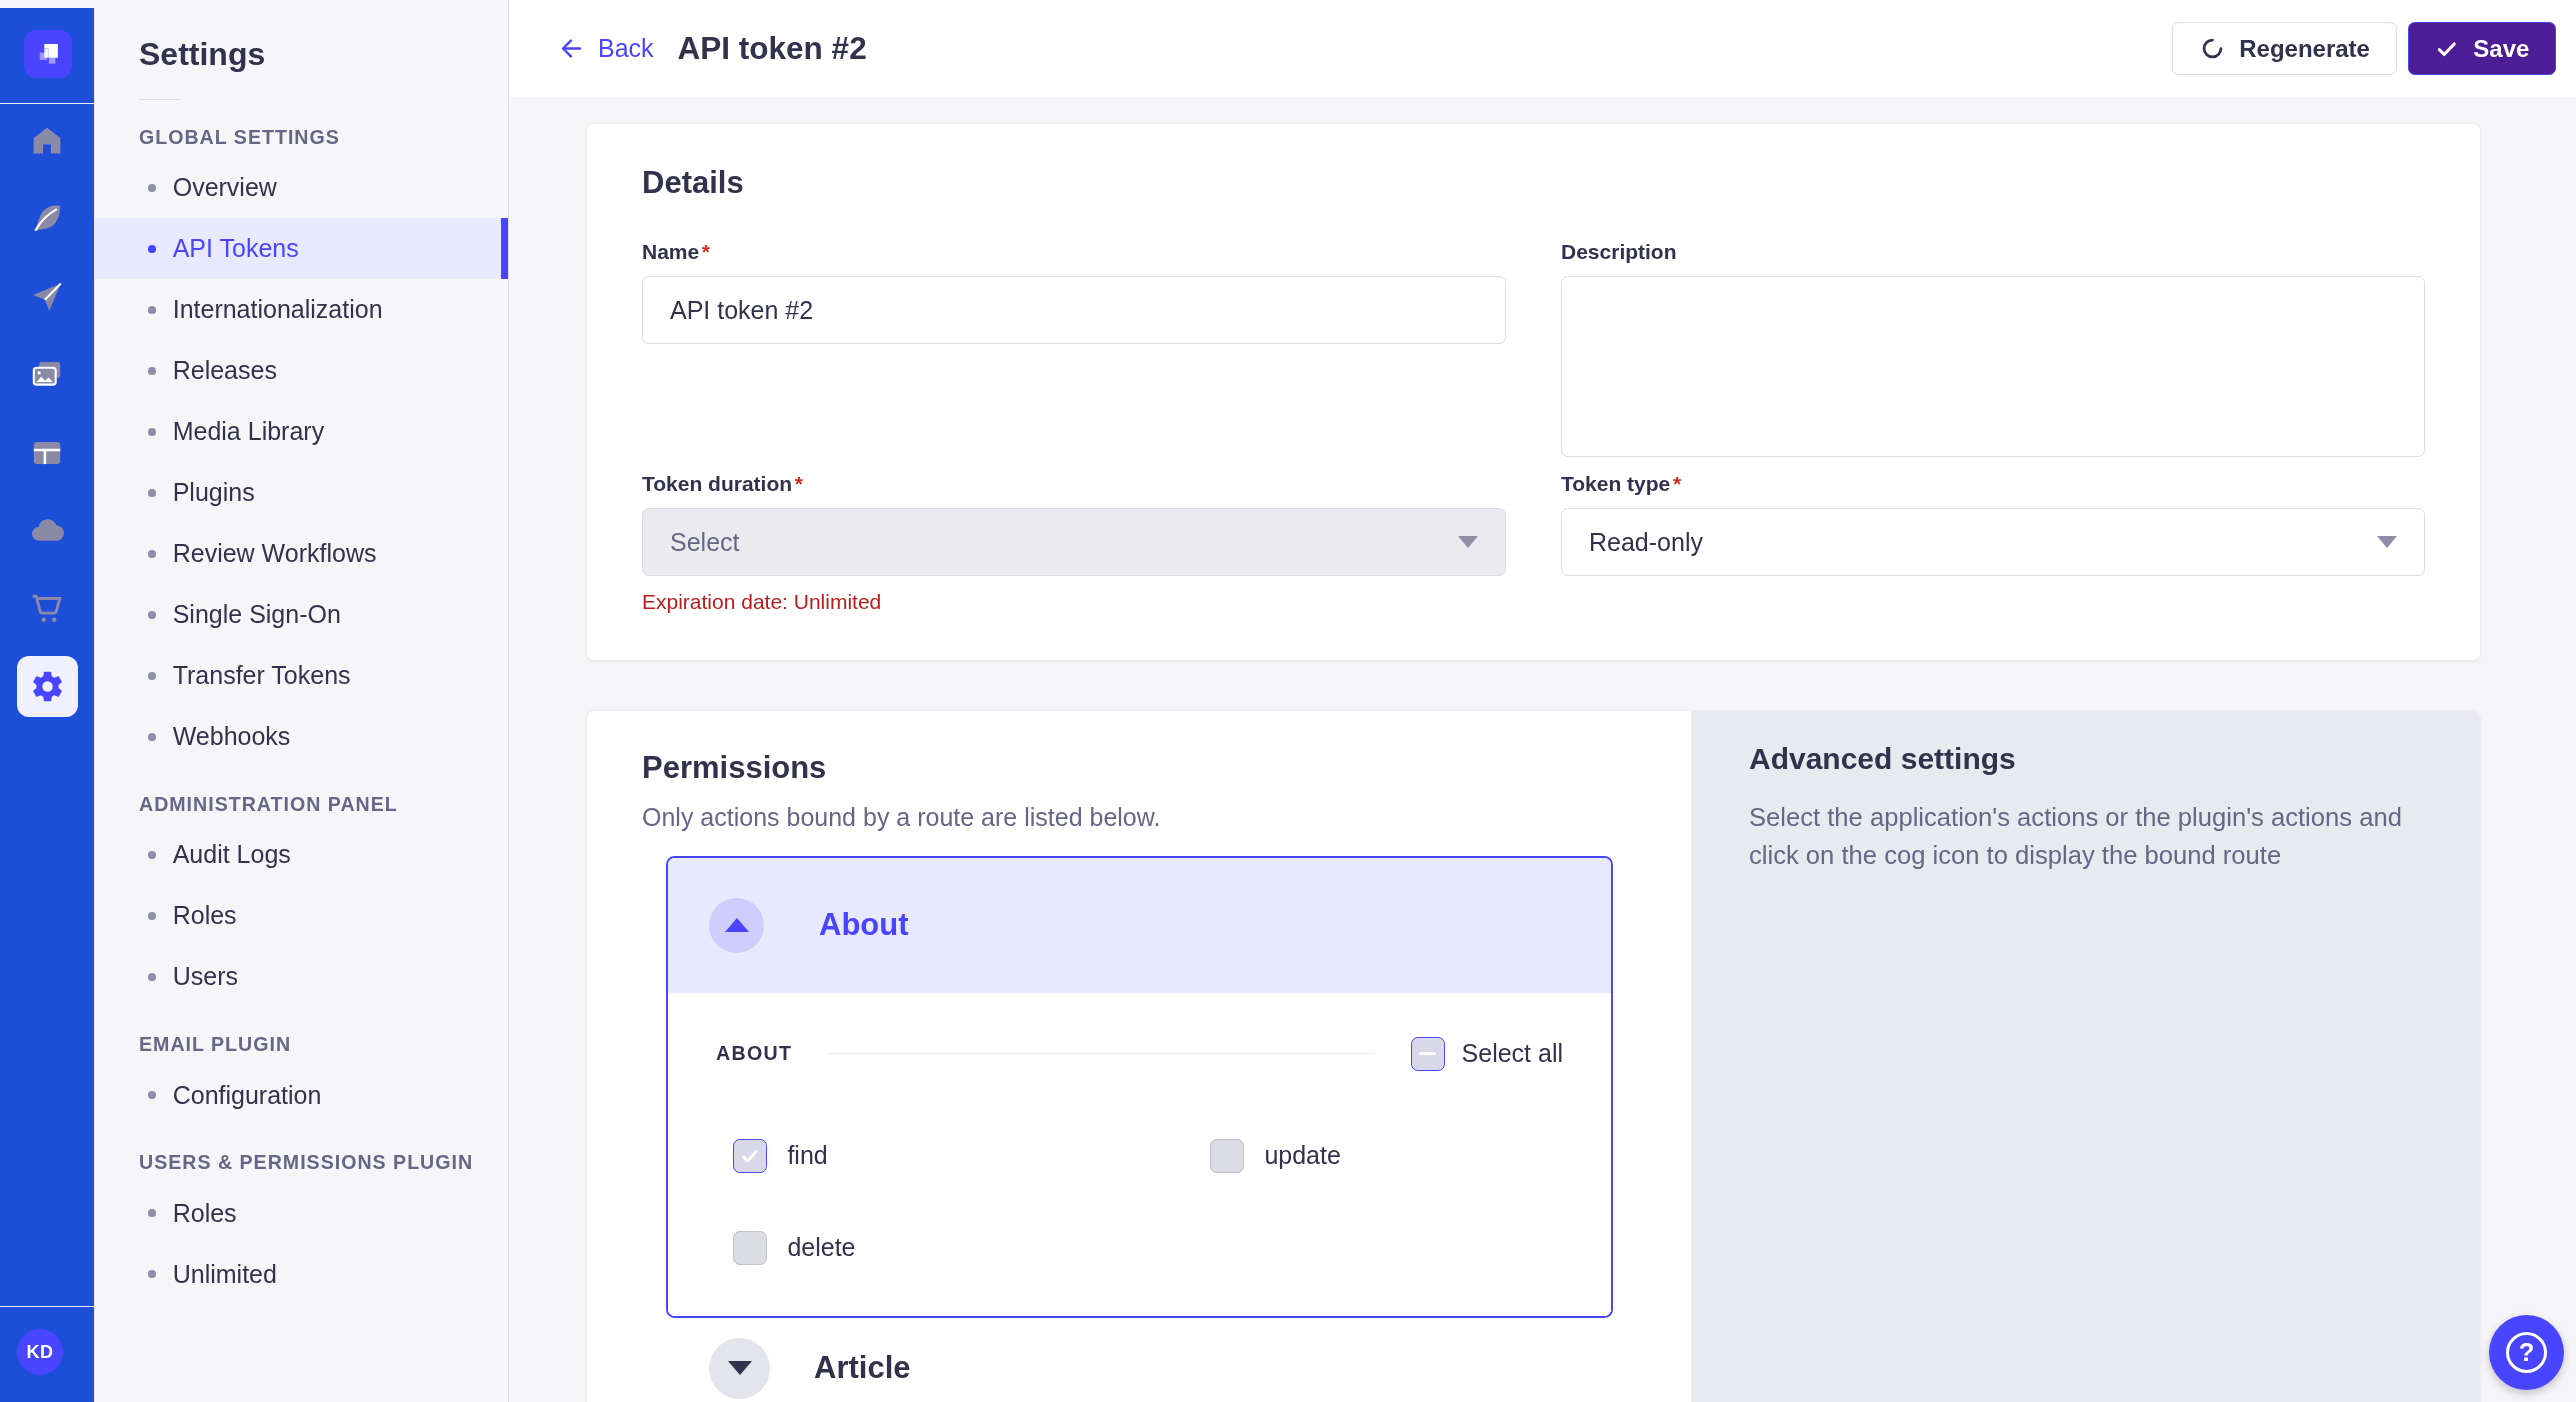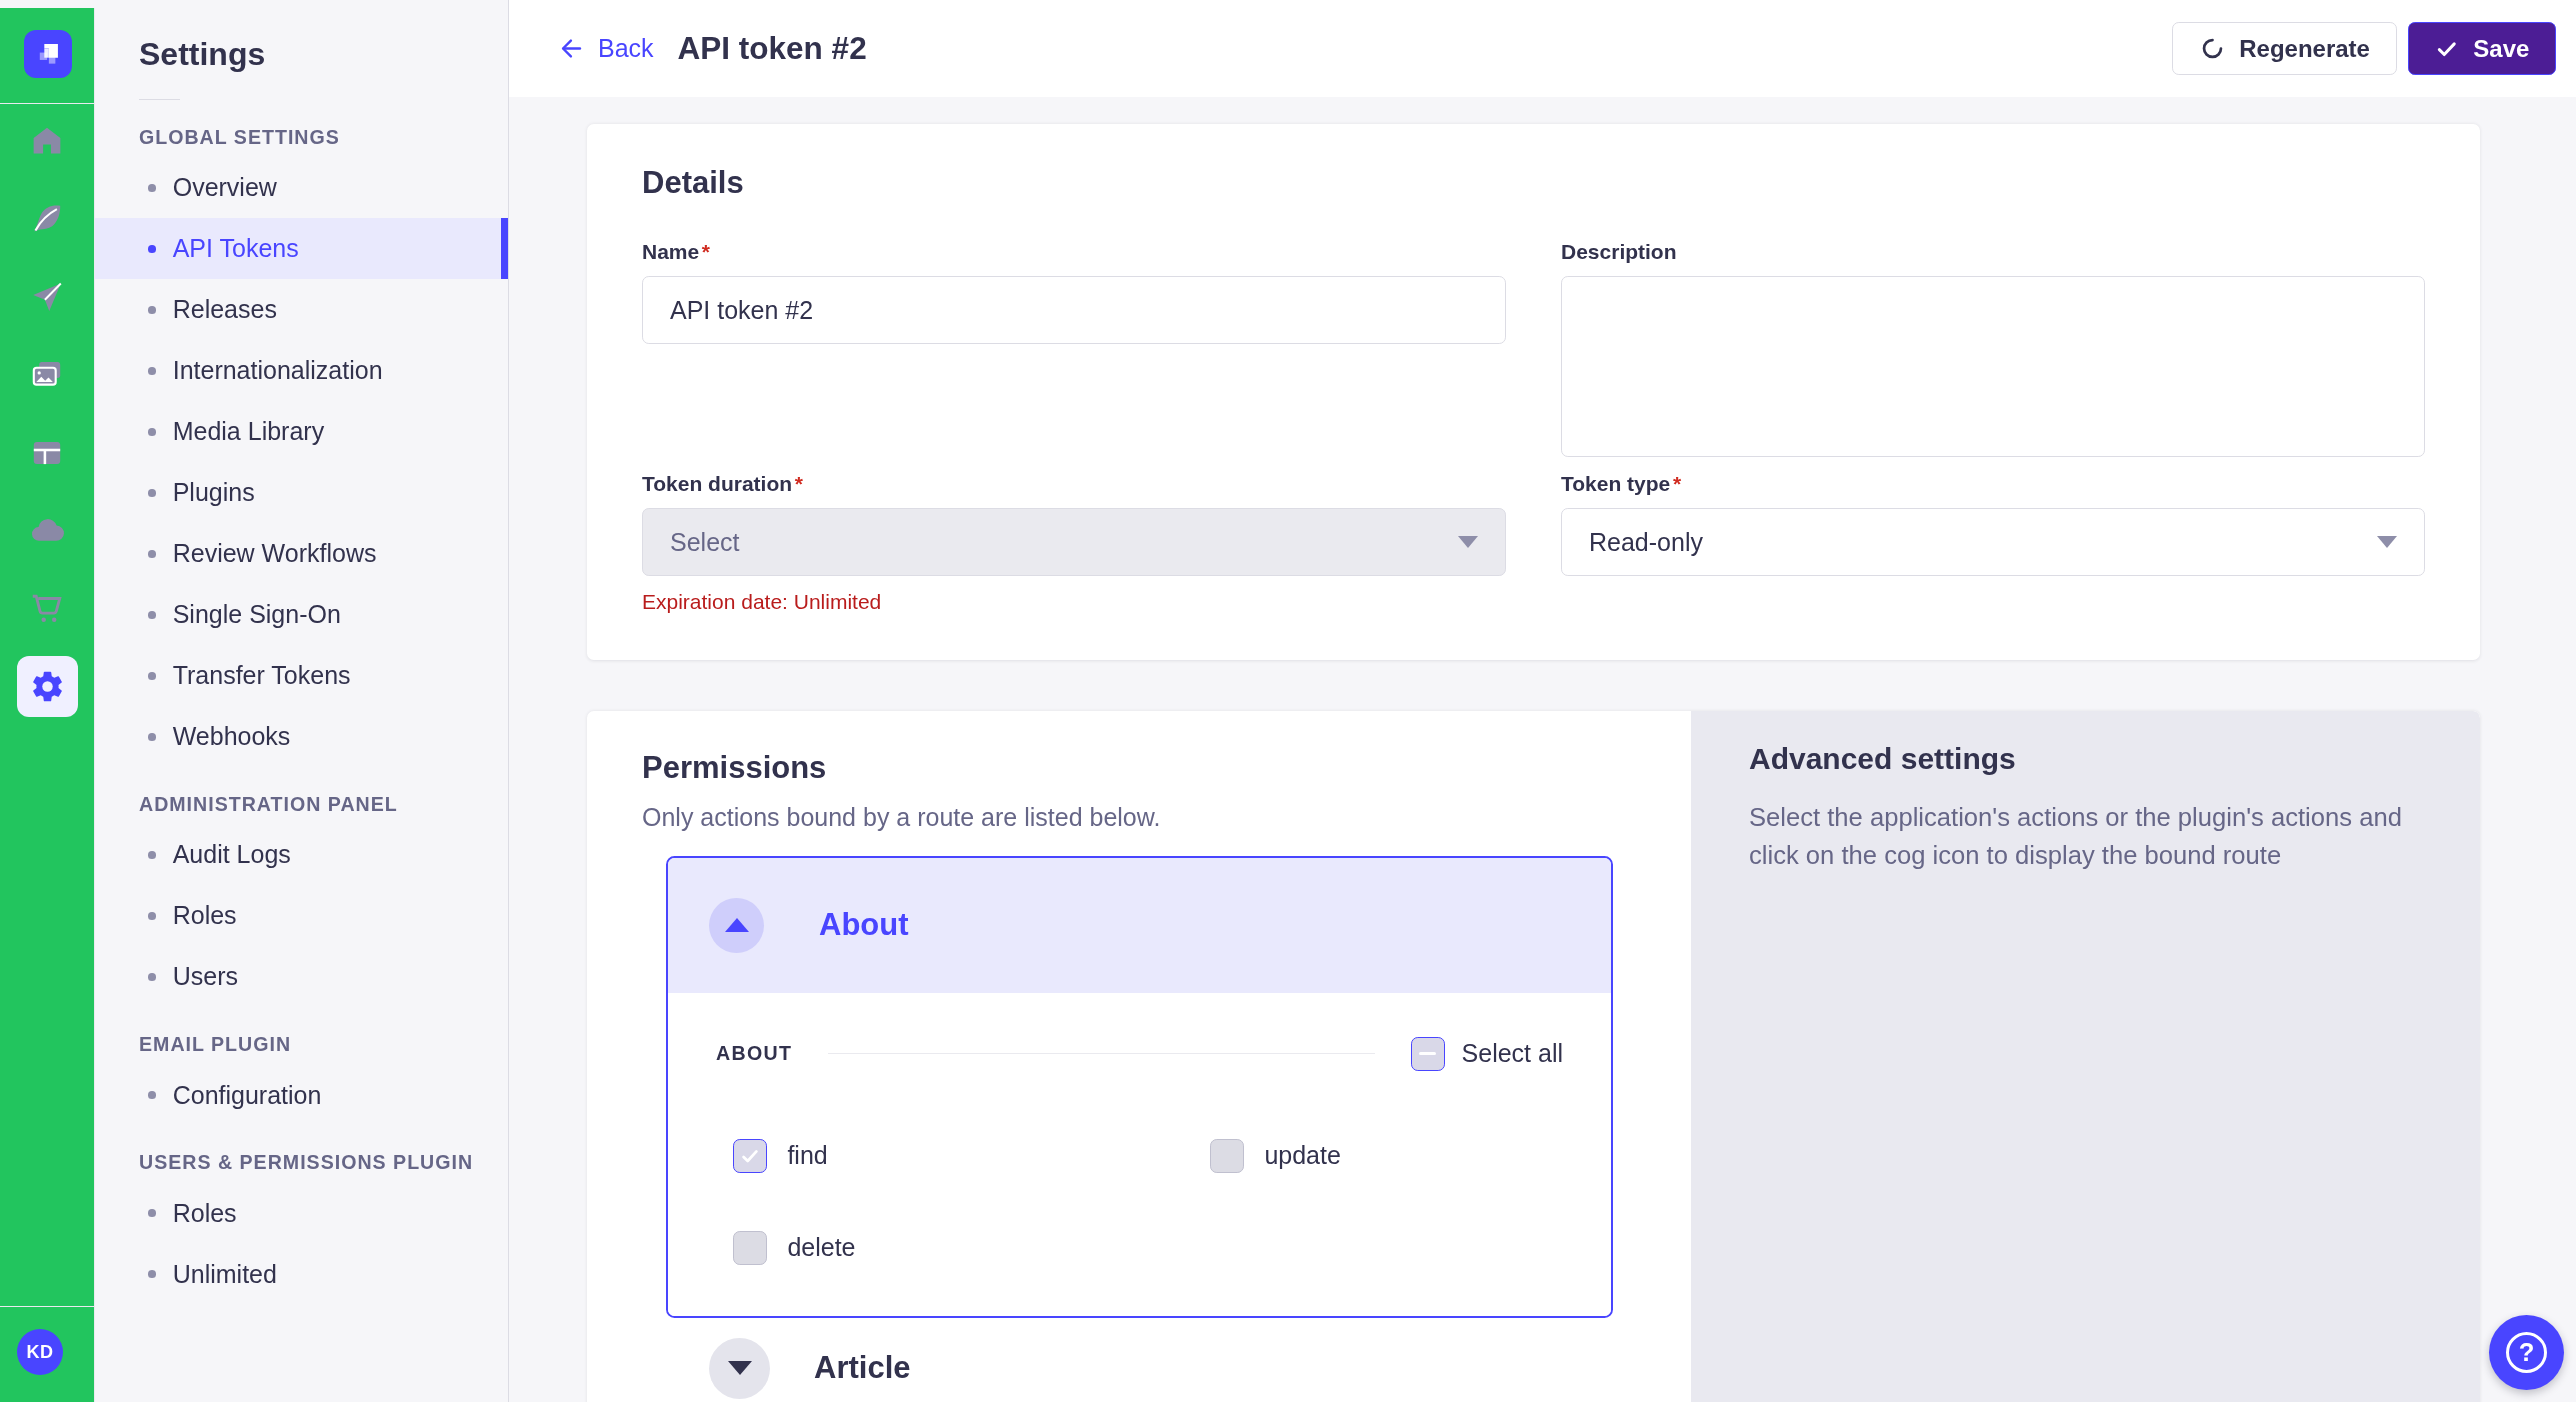--- a/index.html
+++ b/index.html
@@ -9,21 +9,21 @@
     background:#f6f6f9;
     color:#32324d;
     position:relative;
     overflow:hidden;
   }
   svg { display:block; }
 
   
   .rail {
     position:absolute; left:0; top:8px; bottom:0; width:95px;
-    background:#22c55e; border-right:0.9px solid #eaeaef; z-index:5;
+    background:#1d4ed8; border-right:0.9px solid #eaeaef; z-index:5;
   }
   .logo-btn {
     position:absolute; top:22px; left:24px; width:48px; height:48px;
     border-radius:12px; background:#4945ff;
     display:flex; align-items:center; justify-content:center; cursor:pointer;
   }
   .rail-divider { position:absolute; top:95px; left:0; width:100%; height:0.9px; background:#eaeaef; }
   .rail-divider-bottom { position:absolute; bottom:95px; left:0; width:100%; height:0.9px; background:#eaeaef; }
   .rail-nav { position:absolute; top:102px; left:0; width:100%; display:flex; flex-direction:column; align-items:center; gap:17px; }
   .rail-item { width:61px; height:61px; border-radius:12px; display:flex; align-items:center; justify-content:center; cursor:pointer; }
@@ -219,25 +219,25 @@
       <div class="nav-item">
         <span class="dot"></span>
         <span>Overview</span>
       </div>
       <div class="nav-item active">
         <span class="dot"></span>
         <span>API Tokens</span>
       </div>
       <div class="nav-item">
         <span class="dot"></span>
+        <span>Internationalization</span>
+      </div>
+      <div class="nav-item">
+        <span class="dot"></span>
         <span>Releases</span>
-      </div>
-      <div class="nav-item">
-        <span class="dot"></span>
-        <span>Internationalization</span>
       </div>
       <div class="nav-item">
         <span class="dot"></span>
         <span>Media Library</span>
       </div>
       <div class="nav-item">
         <span class="dot"></span>
         <span>Plugins</span>
       </div>
       <div class="nav-item">

